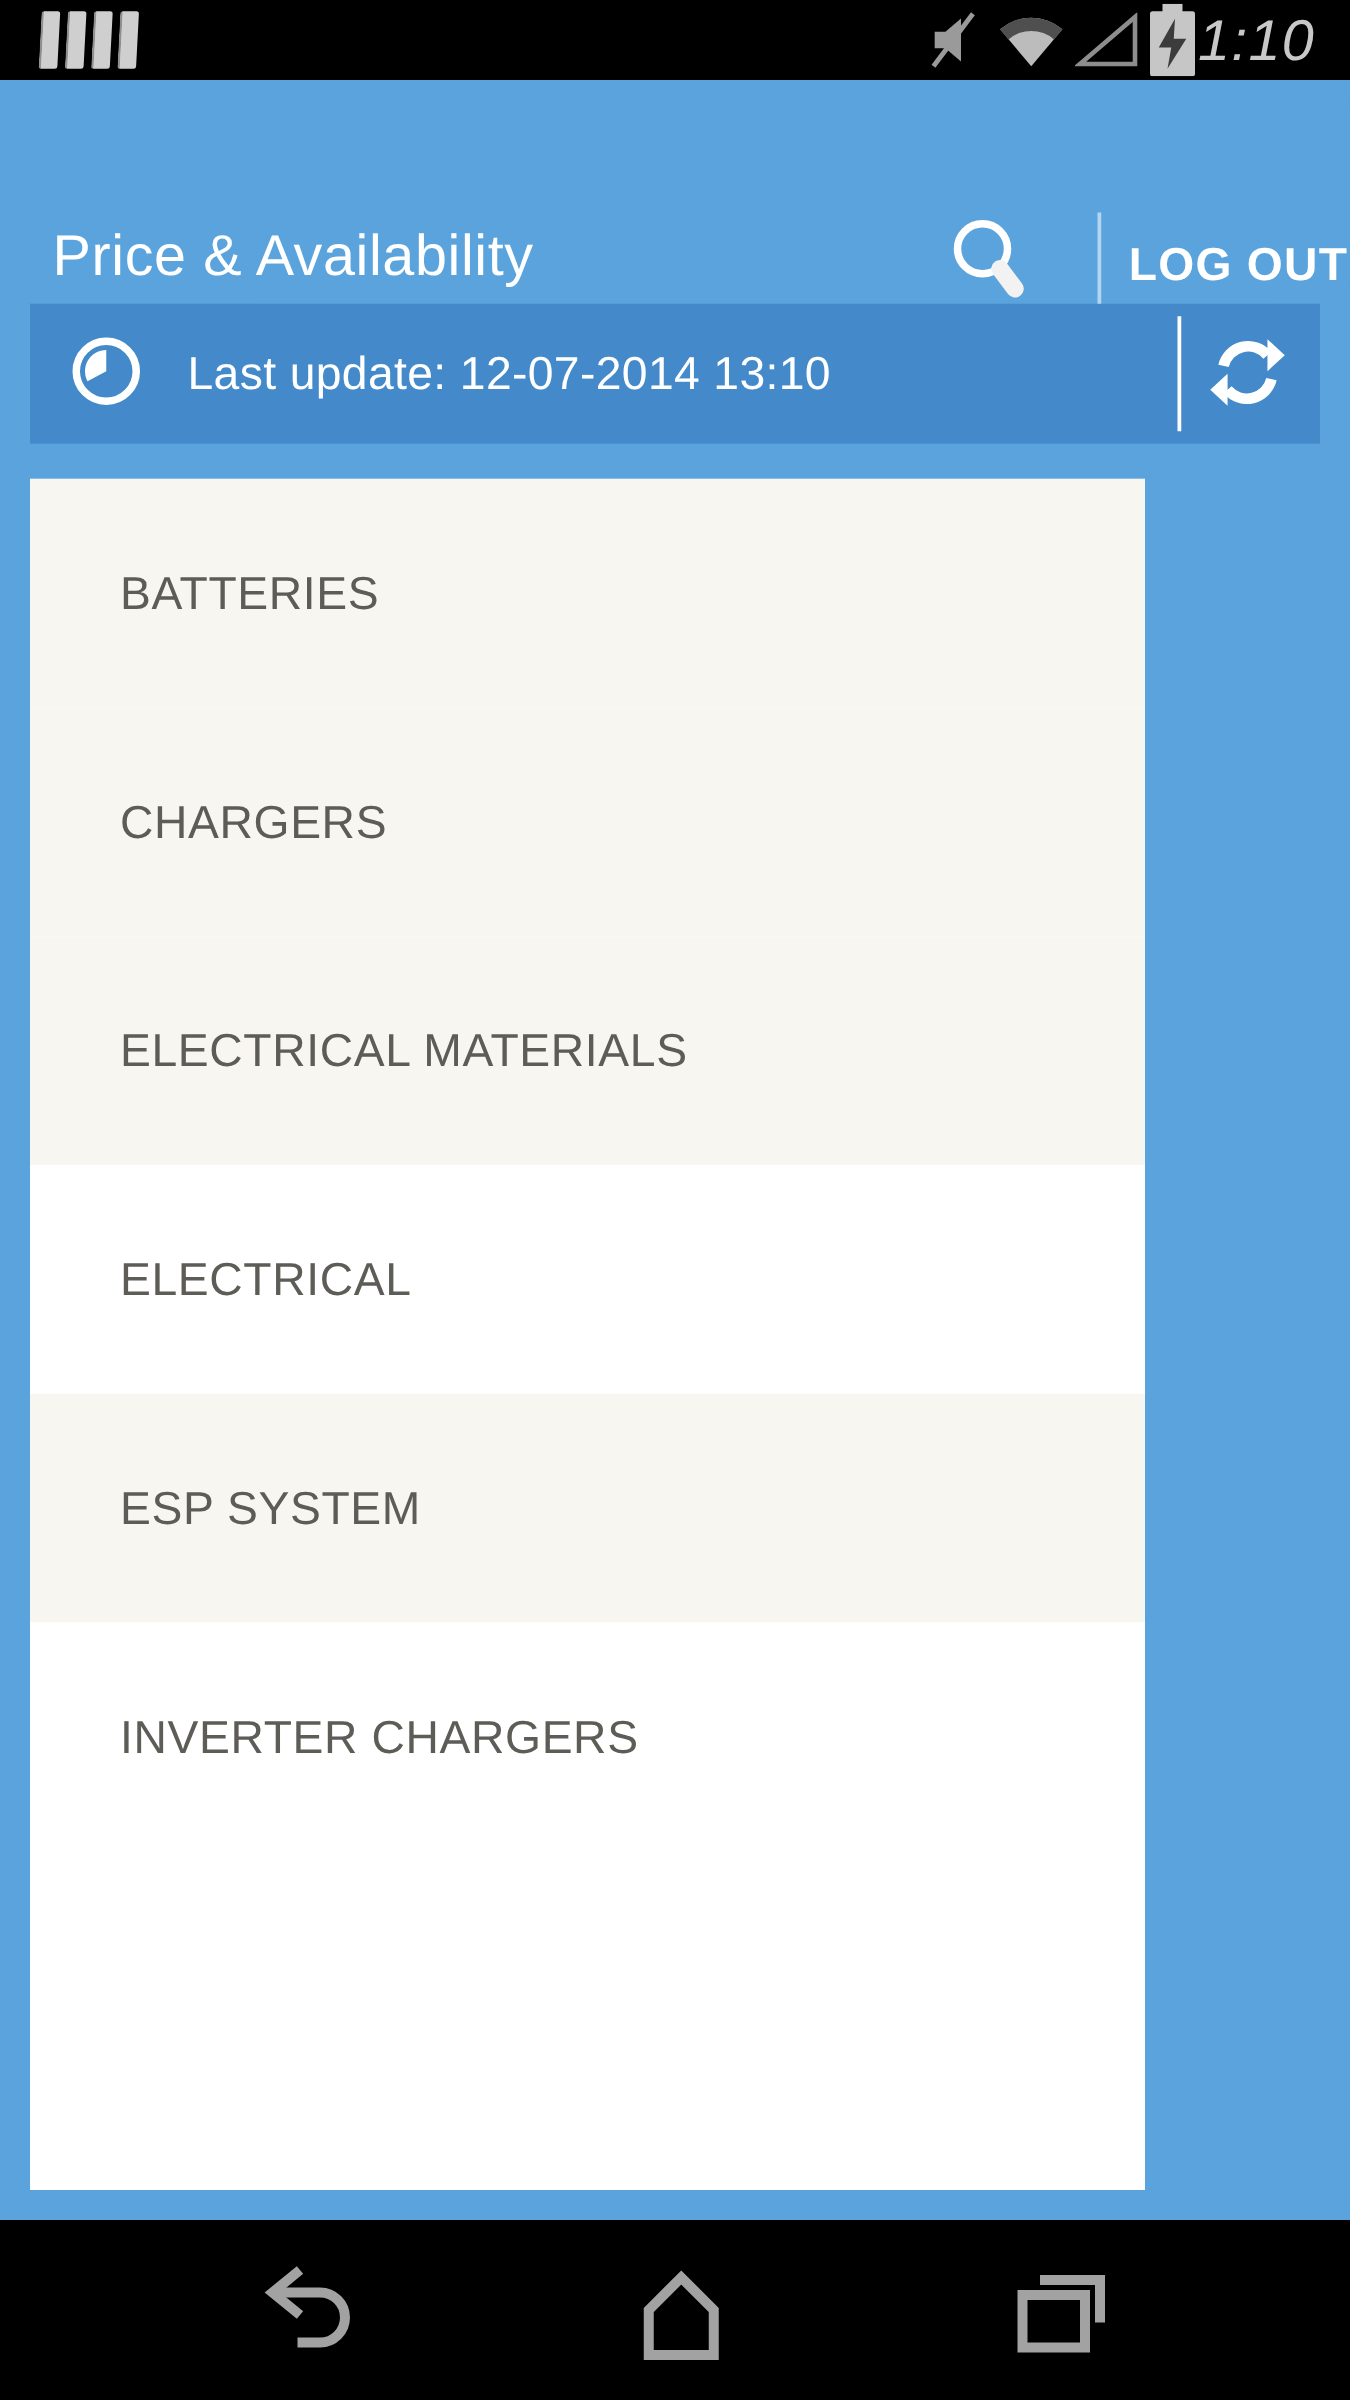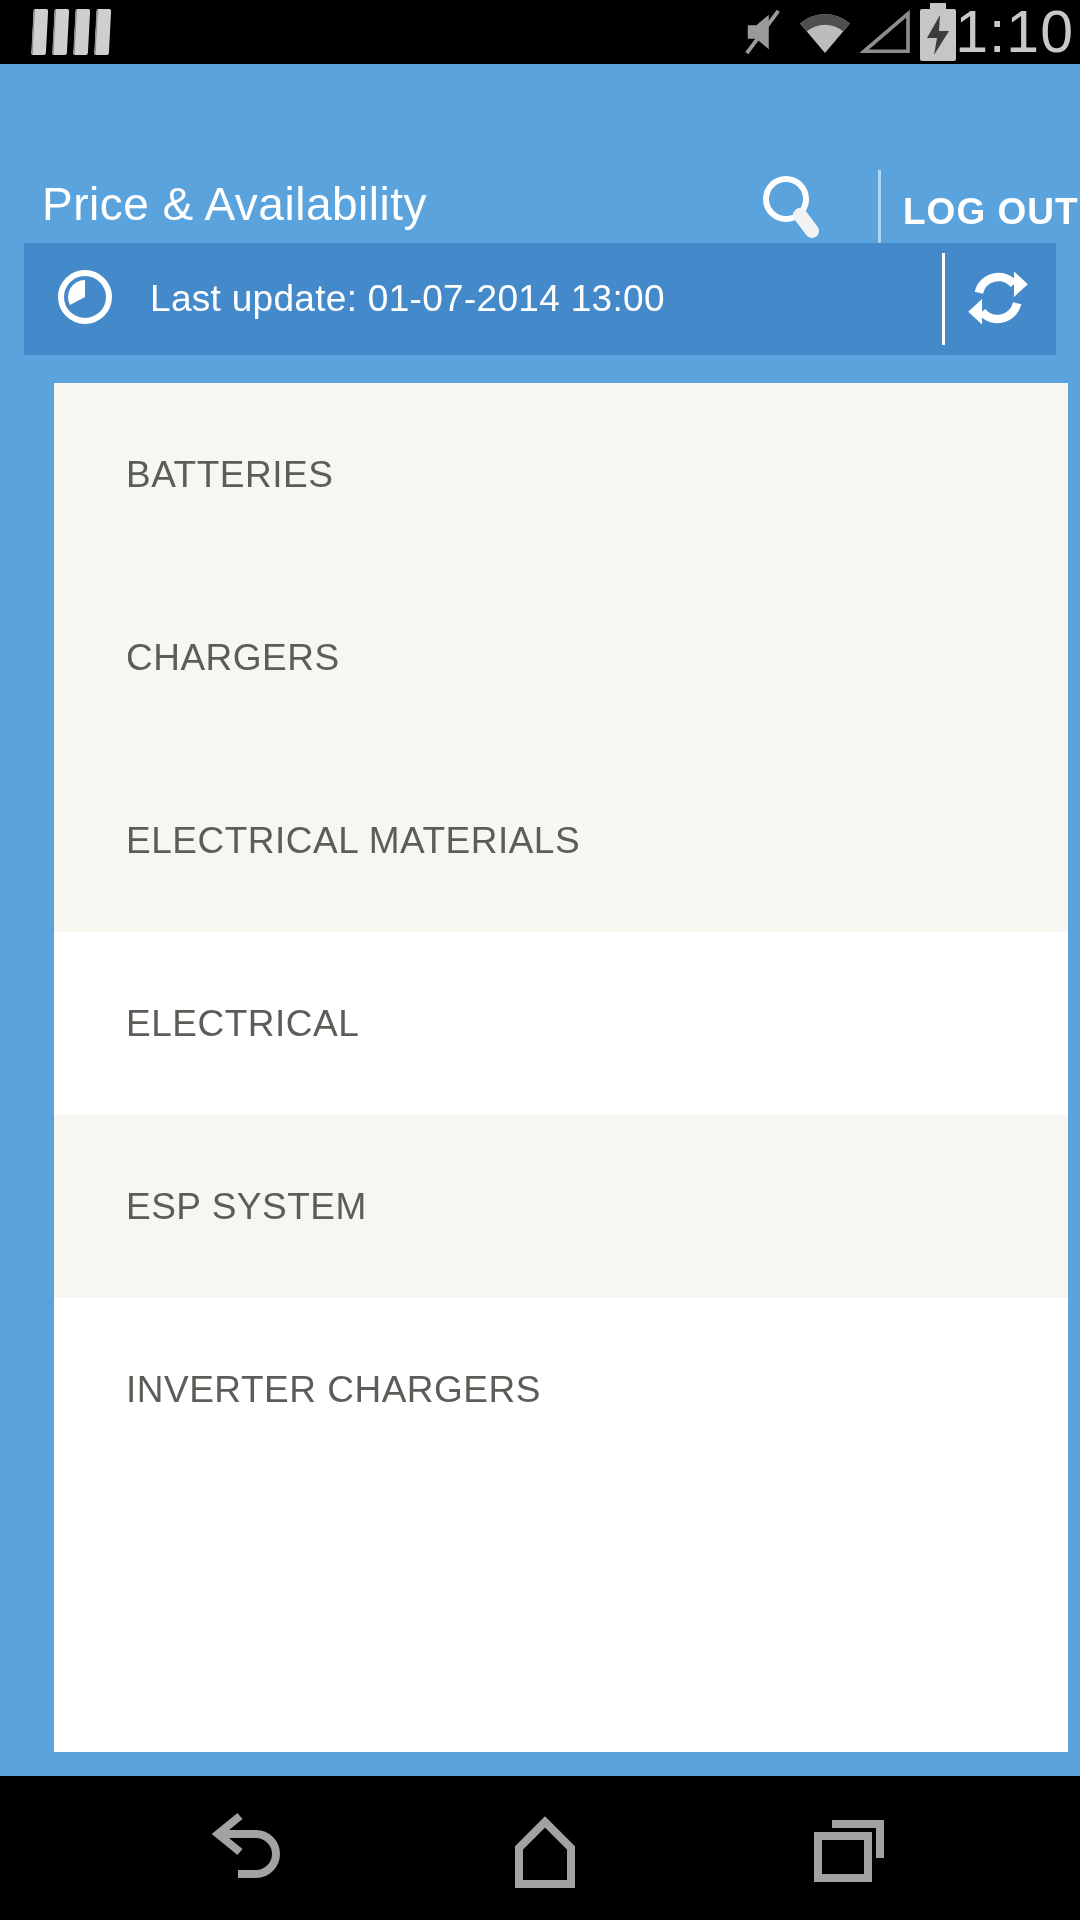--- a/index.html
+++ b/index.html
@@ -23,22 +23,22 @@
   
   .status-bar{position:absolute;top:0;left:0;width:1080px;height:64px;background:var(--status-black);}
   .notif-bars{position:absolute;left:32px;top:9px;display:flex;gap:6px;transform:skewX(-3deg);}
   .notif-bars span{display:block;width:13px;height:46px;background:#cfcfcf;border-radius:2px;border-left:2px solid #8f8f8f;}
   .sb-icon{position:absolute;top:0;height:64px;display:flex;align-items:center;}
   .sb-mute{left:742px;}
   .sb-wifi{left:796px;}
   .sb-signal{left:860px;}
   .sb-batt{left:918px;}
   .sb-time{
-    position:absolute;right:6px;top:0;height:64px;display:flex;align-items:center;
-    color:#c8c8c8;font-size:59px;letter-spacing:1px;
+    position:absolute;right:28px;top:0;height:64px;display:flex;align-items:center;
+    color:#c8c8c8;font-size:46px;letter-spacing:1px;font-style:italic;
   }
 
   
   .header{position:absolute;top:64px;left:0;width:1080px;height:179px;background:var(--app-blue);border-radius:22px;}
   .header-title{position:absolute;left:42px;top:116px;font-size:46px;line-height:48px;color:#ffffff;letter-spacing:0.5px;}
   .search-btn{position:absolute;left:752px;top:105px;width:70px;height:72px;background:none;border:none;padding:0;cursor:pointer;}
   .header-divider{position:absolute;left:878px;top:106px;width:3px;height:76px;background:rgba(255,255,255,0.55);}
   .logout-btn{
     position:absolute;left:903px;top:128px;background:none;border:none;padding:0;cursor:pointer;
     color:#ffffff;font-size:37px;line-height:40px;font-weight:bold;letter-spacing:1px;
@@ -50,22 +50,22 @@
     position:absolute;left:24px;top:243px;width:1032px;height:112px;
     background:var(--bar-blue);display:flex;align-items:center;
   }
   .update-bar .clock{margin-left:32px;flex:0 0 auto;}
   .update-label{margin-left:36px;color:#ffffff;font-size:37px;letter-spacing:0.3px;}
   .update-divider{position:absolute;right:111px;top:10px;width:3px;height:92px;background:#ffffff;}
   .refresh-btn{position:absolute;right:24px;top:22px;width:68px;height:68px;background:none;border:none;padding:0;cursor:pointer;}
 
   
   .category-list{
-    position:absolute;left:24px;top:383px;width:1014px;height:1369px;
-    background:var(--row-white);overflow:hidden;margin-left:30px;
+    position:absolute;left:24px;top:383px;width:892px;height:1369px;
+    background:var(--row-white);overflow:hidden;
   }
   .row{height:183px;display:flex;align-items:center;padding-left:72px;box-sizing:border-box;background:var(--row-white);cursor:pointer;}
   .row.alt{background:var(--row-alt);}
   .row-label{font-size:37px;color:var(--row-text);letter-spacing:0.5px;}
 
   
   .nav-bar{position:absolute;left:0;top:1776px;width:1080px;height:144px;background:var(--status-black);}
   .nav-btn{position:absolute;top:32px;width:100px;height:80px;background:none;border:none;padding:0;cursor:pointer;}
   .nav-back{left:198px;}
   .nav-home{left:495px;}
@@ -130,21 +130,21 @@
     <button class="logout-btn">LOG OUT</button>
   </div>
 
   <div class="update-bar">
     <div class="clock">
       <svg width="58" height="58" viewBox="0 0 58 58">
         <circle cx="29" cy="29" r="24" fill="none" stroke="#ffffff" stroke-width="6"></circle>
         <path d="M29 29 L29 12 A17 17 0 0 0 14 37 Z" fill="#ffffff"></path>
       </svg>
     </div>
-    <div class="update-label">Last update: 01-07-2014 13:00</div>
+    <div class="update-label">Last update: 12-07-2014 13:10</div>
 
     <div class="update-divider"></div>
 
     <button class="refresh-btn" aria-label="refresh">
       <svg width="66" height="66" viewBox="0 0 62 62">
         <path d="M13 26 A19 19 0 0 1 46 18" fill="none" stroke="#ffffff" stroke-width="8"></path>
         <path d="M49 36 A19 19 0 0 1 16 44" fill="none" stroke="#ffffff" stroke-width="8"></path>
         <polygon points="46,6 46,30 59,18" fill="#ffffff"></polygon>
         <polygon points="16,32 16,56 3,44" fill="#ffffff"></polygon>
       </svg>

